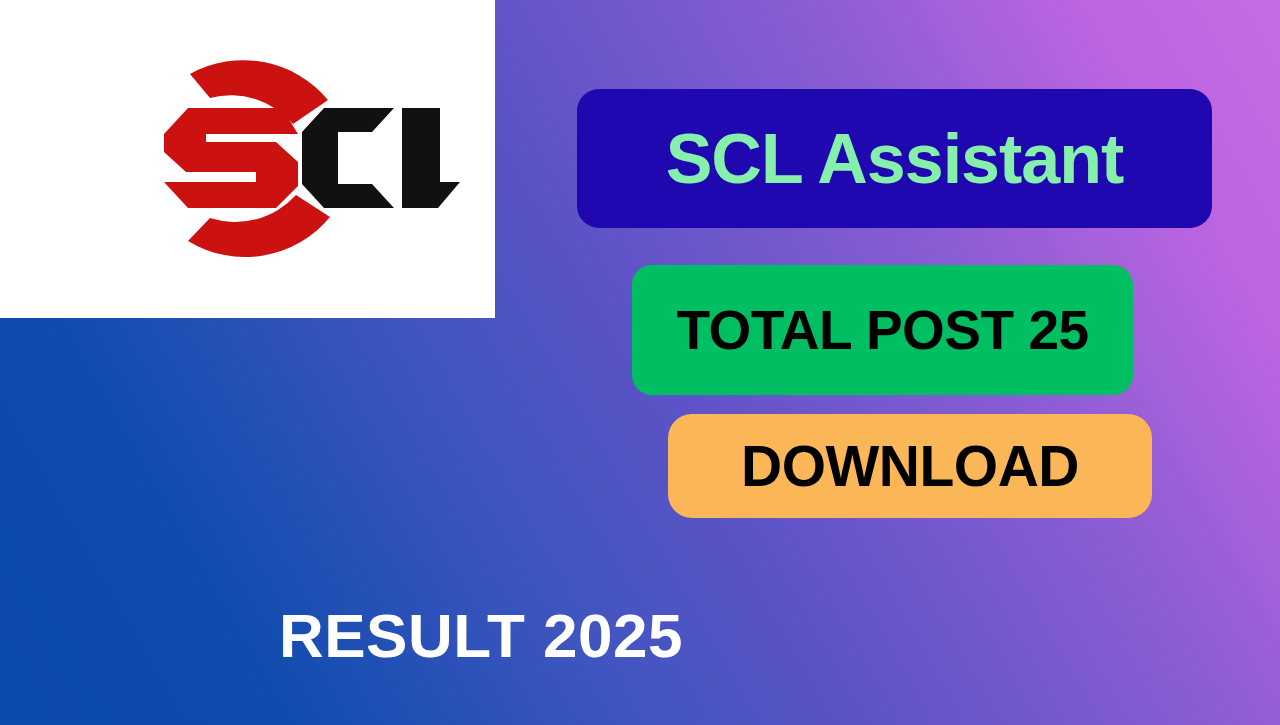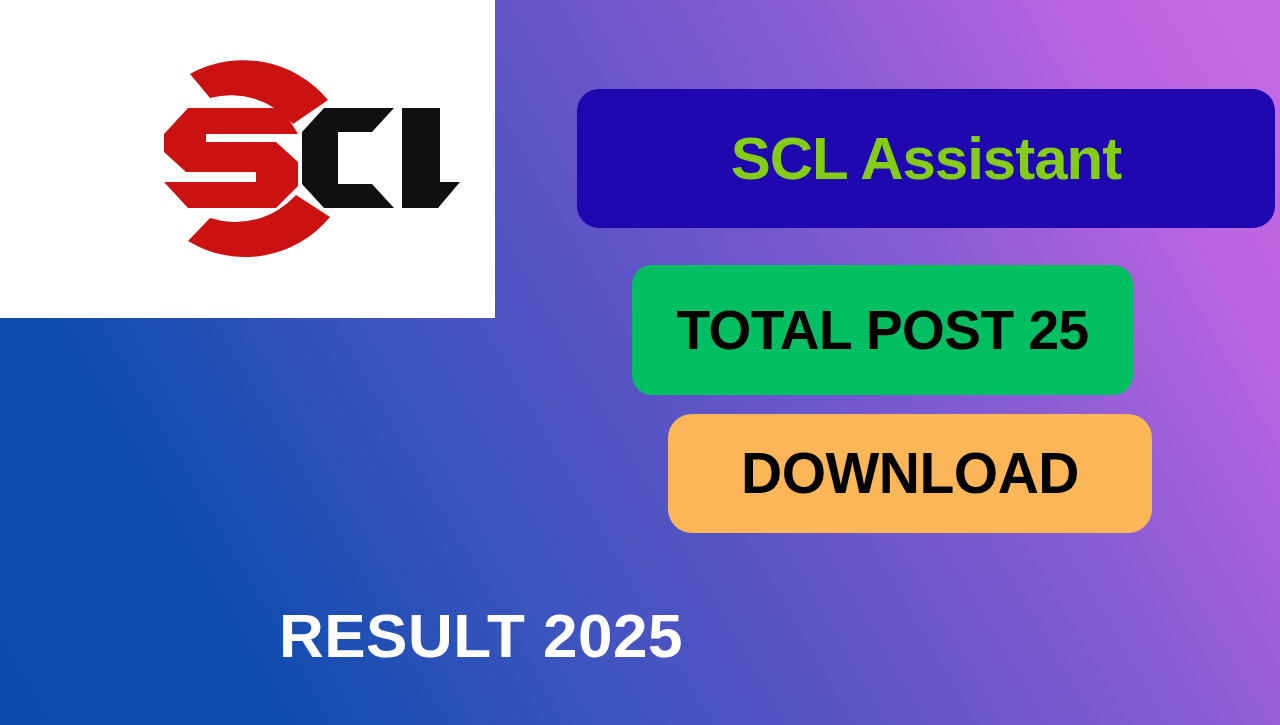--- a/index.html
+++ b/index.html
@@ -46,46 +46,46 @@
     letter-spacing: 0px;
     white-space: nowrap;
     line-height: 1;
     cursor: pointer;
     user-select: none;
   }
 
   #btn-assistant {
     left: 577px;
     top: 89px;
-    width: 698px;
+    width: 635px;
     height: 139px;
     border-radius: 22px;
     background: #2008b0;
-    color: #84cc16;
-    font-size: 60px;
+    color: #86efac;
+    font-size: 70px;
     letter-spacing: -1px;
   }
 
   #btn-total-post {
     left: 632px;
     top: 265px;
     width: 501px;
     height: 130px;
     border-radius: 20px;
     background: #00bf63;
     color: #000000;
     font-size: 55px;
     letter-spacing: -0.5px;
   }
 
   #btn-download {
     left: 668px;
     top: 414px;
     width: 484px;
-    height: 119px;
+    height: 104px;
     border-radius: 24px;
     background: #fbb757;
     color: #000000;
     font-size: 57px;
     letter-spacing: -0.5px;
   }
 
   
   #result-headline {
     position: absolute;

